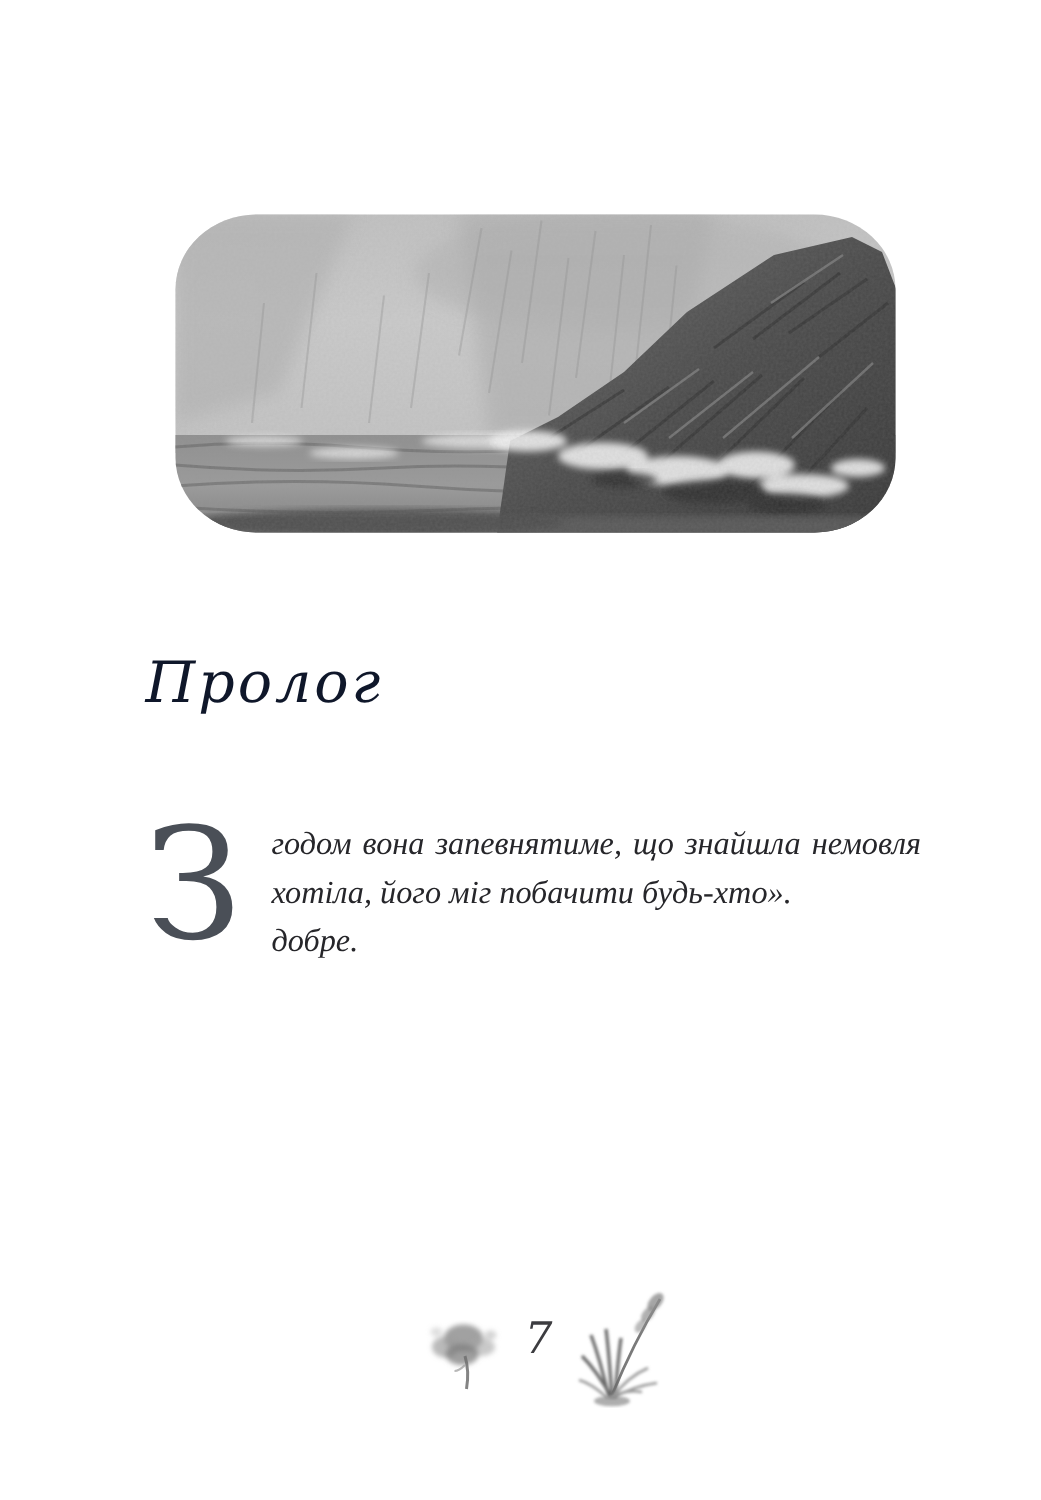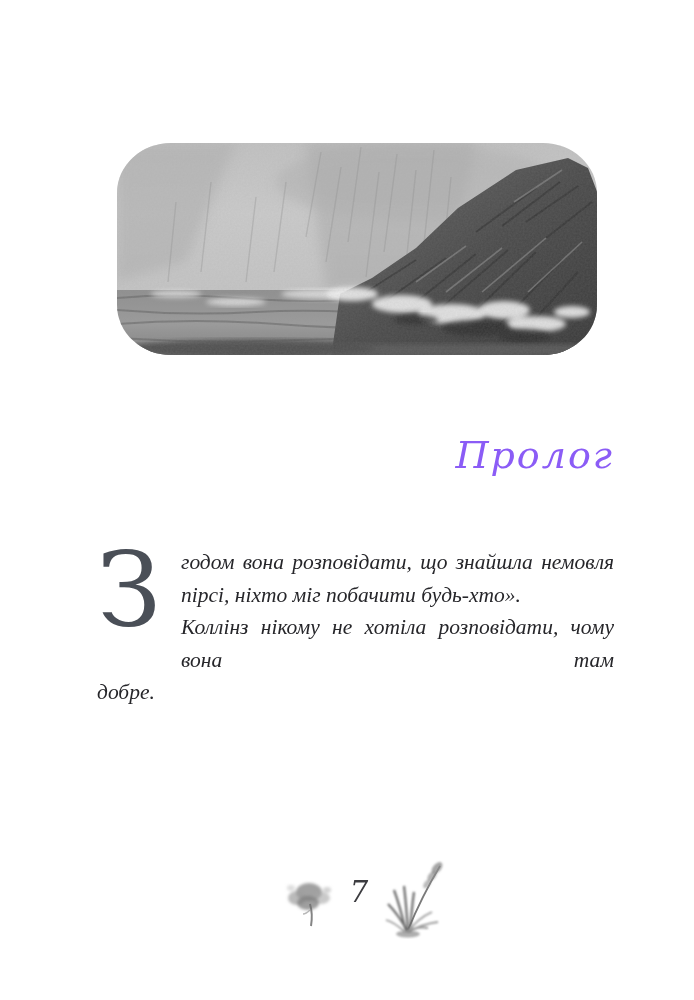--- a/index.html
+++ b/index.html
@@ -23,26 +23,26 @@
     height: 216px;
   }
   .illustration svg { display: block; width: 100%; height: 100%; }
 
   
   .chapter-title {
     position: absolute;
     left: 97px;
     top: 433px;
     width: 517px;
-    text-align: right;
+    text-align: left;
     font-family: "DejaVu Serif", serif;
     font-style: italic;
     font-size: 38px;
     letter-spacing: 2px;
-    color: #8b5cf6;
+    color: #0f172a;
   }
 
   
   .text-block {
     position: absolute;
     left: 97px;
     top: 546px;
     width: 517px;
     font-family: "Liberation Serif", serif;
     font-style: italic;
@@ -206,23 +206,22 @@
 
         <rect x="0" y="0" width="482" height="216" filter="url(#grain)"></rect>
       </g>
     </svg>
   </div>
 
   <div class="chapter-title">Пролог</div>
 
   <div class="text-block">
     <div class="dropcap">З</div>
-    <div class="bodyline just">годом вона розповідати, що знайшла немовля</div>
-    <div class="bodyline">пірсі, ніхто міг побачити будь-хто».</div>
-    <div class="bodyline just">Коллінз нікому не хотіла розповідати, чому вона там</div>
+    <div class="bodyline just">годом вона запевнятиме, що знайшла немовля</div>
+    <div class="bodyline">хотіла, його міг побачити будь-хто».</div>
     <div class="bodyline">добре.</div>
   </div>
 
   <div class="footer">
 
     <div class="plant plant-left">
       <svg viewBox="0 0 54 60" aria-hidden="true">
         <defs>
             <filter id="psoft">
               <feGaussianBlur stdDeviation="1.6"></feGaussianBlur>

